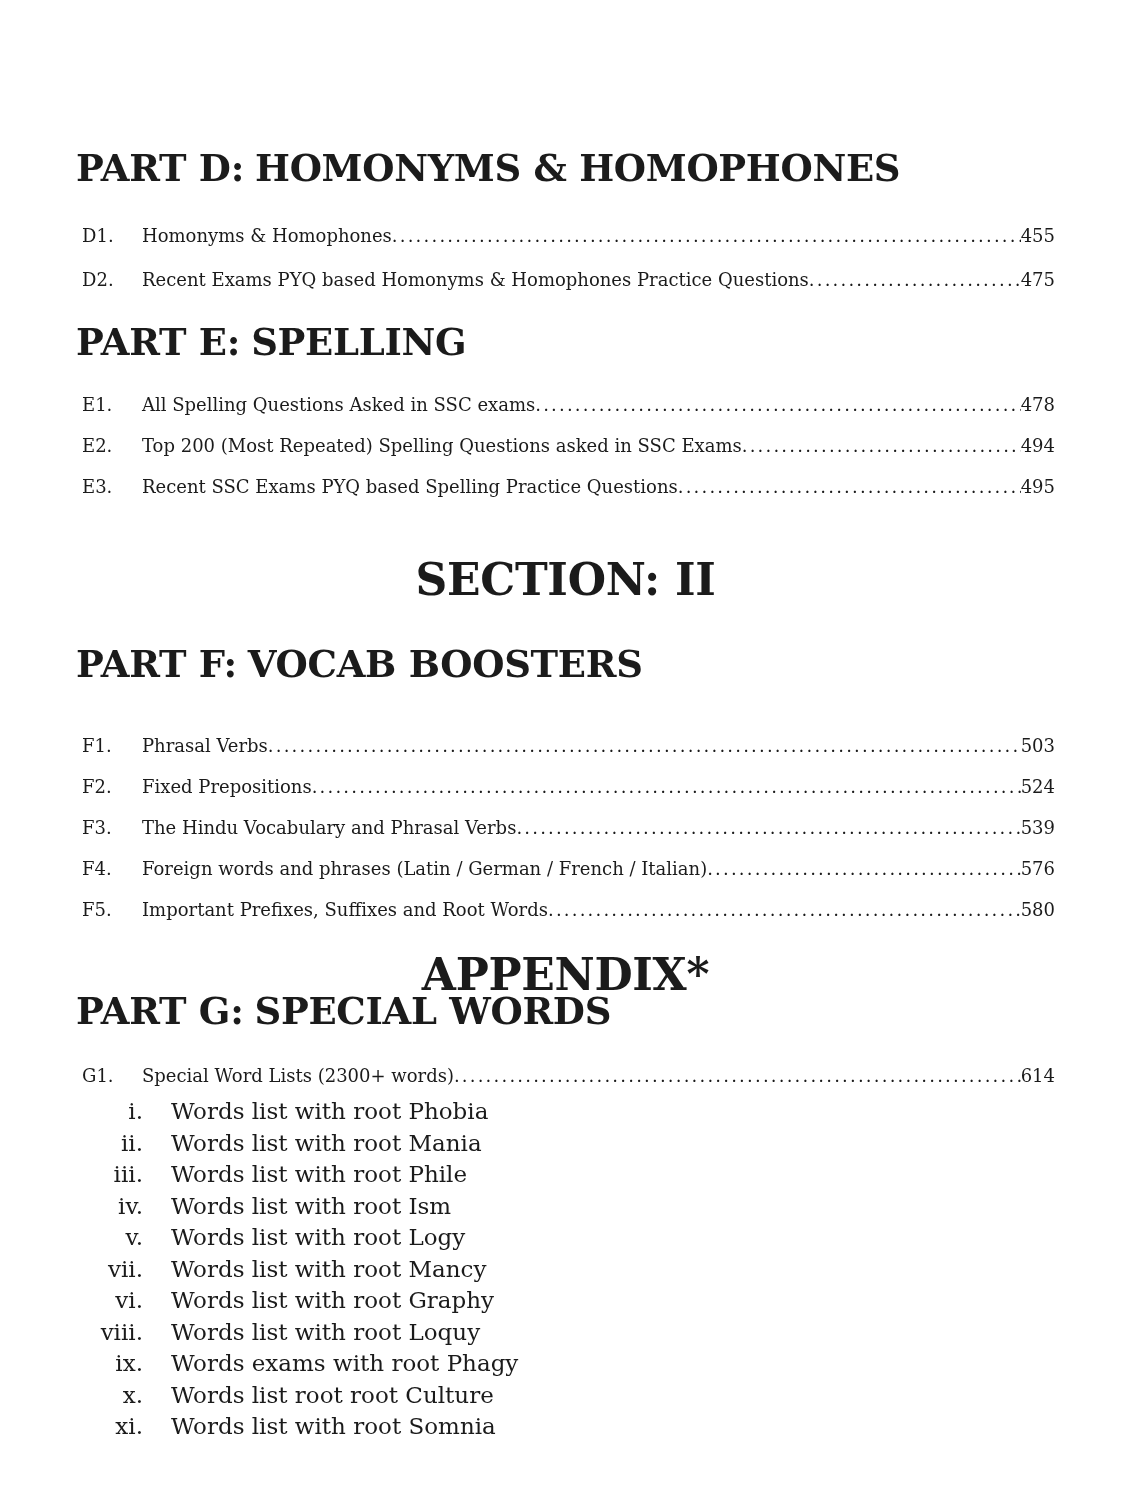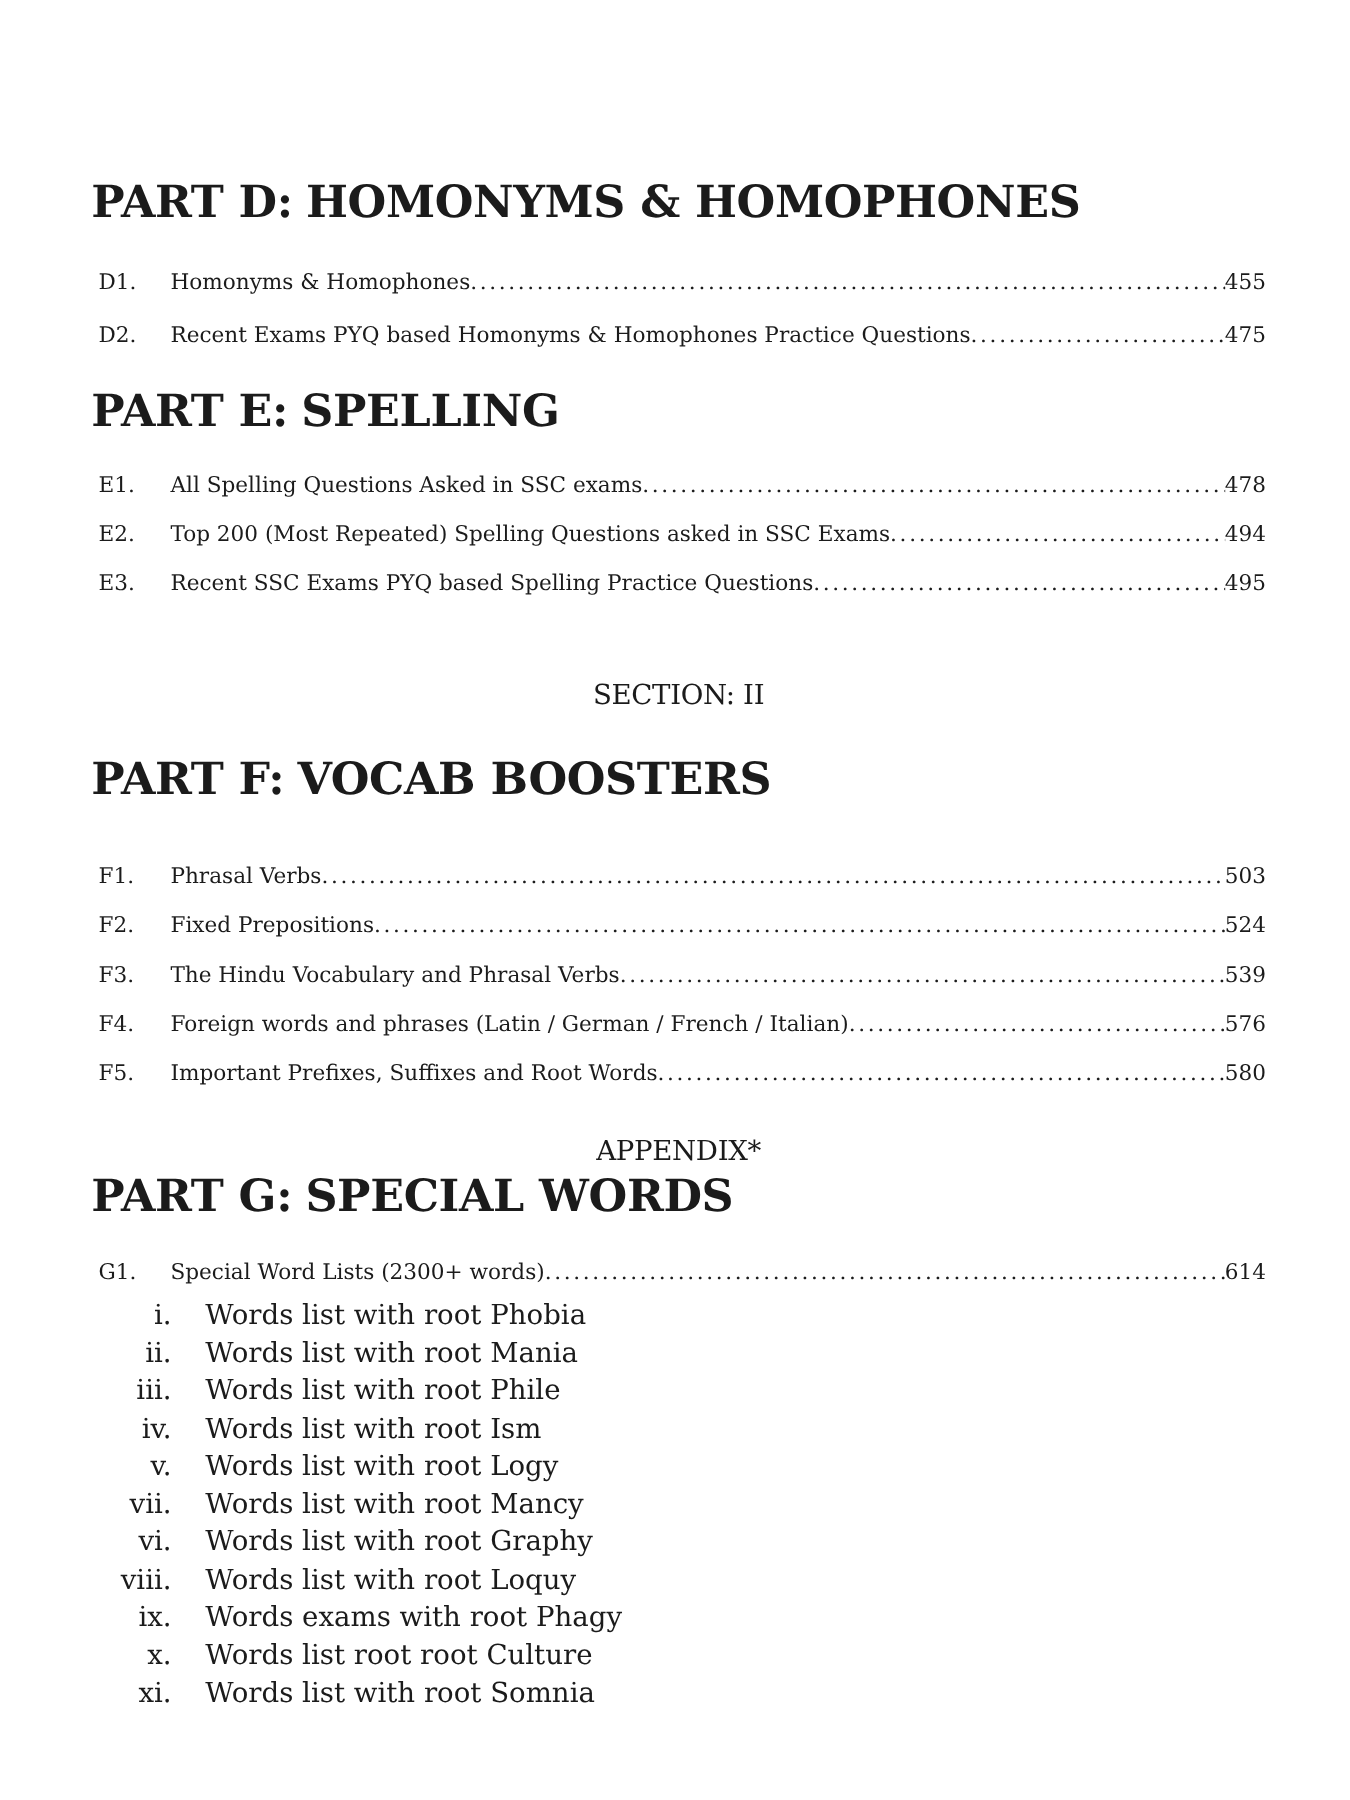--- a/index.html
+++ b/index.html
@@ -22,22 +22,22 @@
     font-size: 37px;
     font-weight: bold;
     line-height: 32px;
     letter-spacing: -0.3px;
     white-space: nowrap;
   }
   .part-heading .h-title { margin-left: 11px; }
   
   .center-title {
     text-align: center;
-    font-size: 23px;
-    font-weight: normal;
+    font-size: 44px;
+    font-weight: bold;
     line-height: 40px;
     letter-spacing: -0.3px;
   }
   
   .toc-list { margin-top: 30px; }
   .toc-row {
     display: flex;
     align-items: baseline;
     font-size: 18px;
     line-height: 44px;
@@ -54,21 +54,21 @@
   }
   .dots::after {
     content: "....................................................................................................................................................";
     letter-spacing: 2.2px;
   }
   .toc-page { flex: 0 0 auto; }
   
   #part-e-heading { margin-top: 24px; }
   #group-e { margin-top: 26px; }
   #section-2-title { margin-top: 53px; }
-  #part-f-heading { margin-top: 33px; }
+  #part-f-heading { margin-top: 48px; }
   #group-f { margin-top: 45px; }
   #appendix-title { margin-top: 25px; }
   #part-g-heading { margin-top: 0; }
   #group-g { margin-top: 28px; }
   
   .roman-list { font-size: 23px; }
   .roman-row { display: flex; line-height: 31.5px; }
   .roman-num { flex: 0 0 67px; text-align: right; }
   .roman-text { margin-left: 28px; white-space: nowrap; }
 </style>

